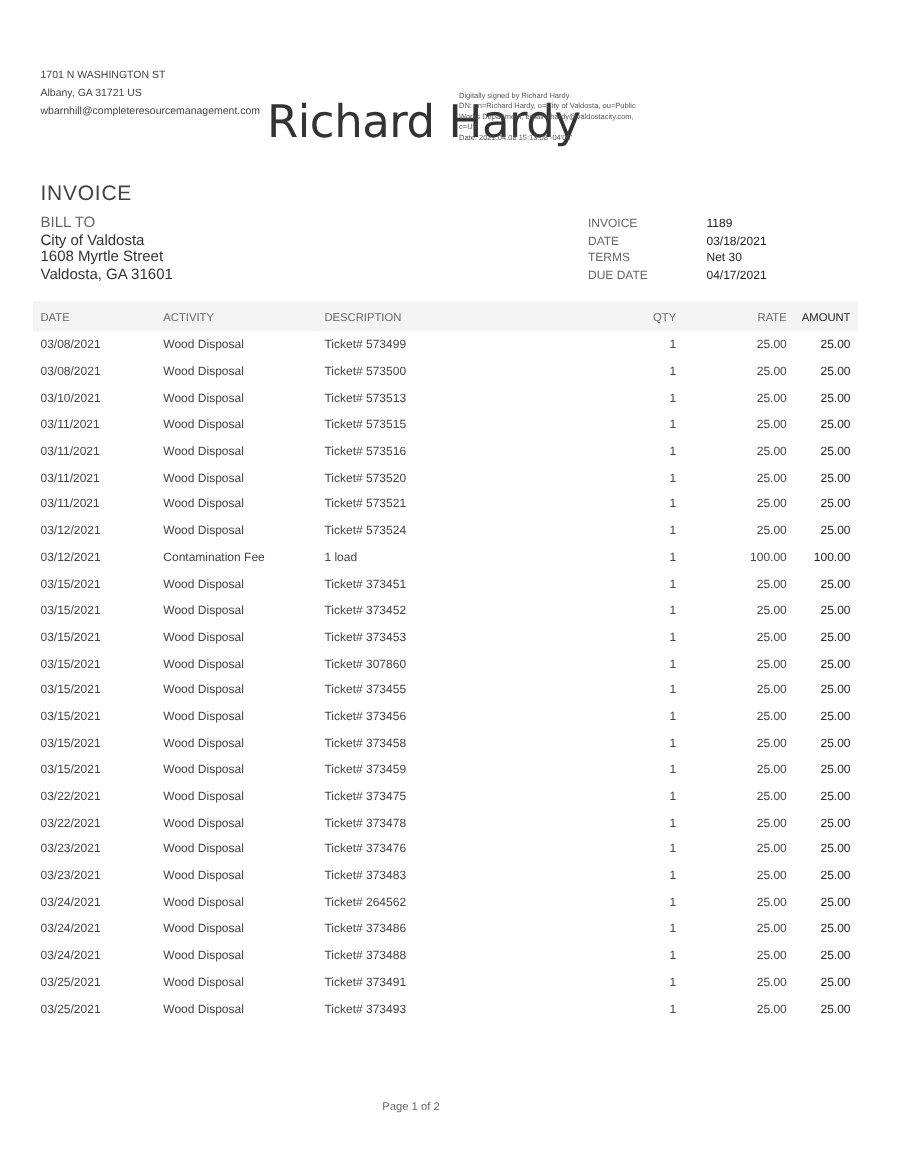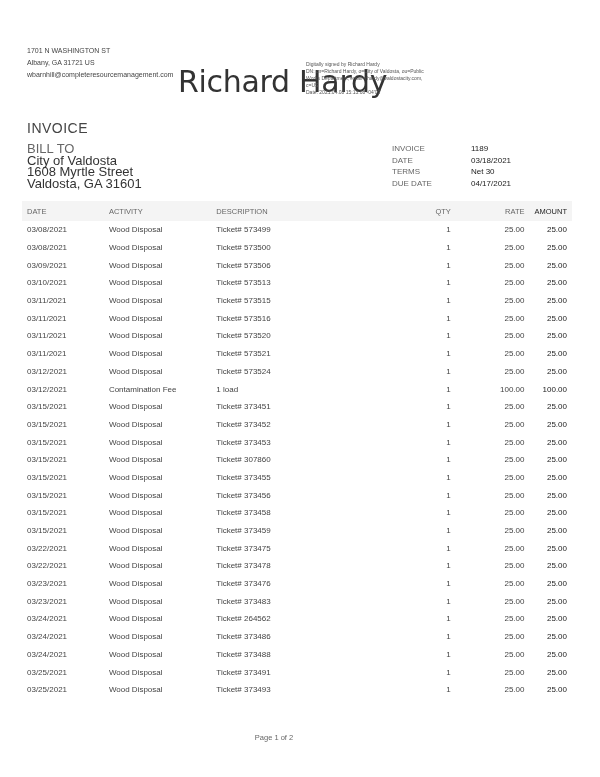--- a/index.html
+++ b/index.html
@@ -5,21 +5,21 @@
   html, body { margin: 0; padding: 0; background: #ffffff; }
   body { width: 600px; height: 777px; position: relative; overflow: hidden;
          font-family: "Liberation Sans", sans-serif; color: #333; }
   .company { position: absolute; left: 27px; top: 45px; }
   .company-name { font-size: 10.5px; font-weight: bold; color: #222; margin-bottom: 5px; }
   .company-line { font-size: 7px; color: #444; line-height: 12px; }
   .sig-name { position: absolute; left: 178px; top: 64px; font-size: 30px; color: #333;
               font-family: "DejaVu Sans", sans-serif; letter-spacing: -0.3px; }
   .sig-details { position: absolute; left: 306px; top: 61px; font-size: 5px; color: #555; line-height: 7px; width: 140px; }
   .inv-title { position: absolute; left: 27px; top: 120px; font-size: 14px; color: #444; letter-spacing: 0.5px; }
-  .billto { position: absolute; left: 27px; top: 143px; font-size: 13px; line-height: 11.5px; }
+  .billto { position: absolute; left: 27px; top: 143px; font-size: 10px; line-height: 11.5px; }
   .billto .lbl { color: #666; }
   .billto .val { color: #333; }
   .meta { position: absolute; left: 392px; top: 143px; font-size: 8px; line-height: 11.5px; }
   .meta-row { display: flex; }
   .meta-row .k { width: 79px; color: #666; }
   .meta-row .v { color: #222; }
   table.items { position: absolute; left: 22px; top: 201px; width: 550px; border-collapse: collapse; font-size: 8px; }
   table.items th { background: #f4f4f4; font-weight: normal; color: #666; height: 20px; text-align: left; padding: 0 5px; font-size: 7.5px; }
   table.items td { height: 17.7px; padding: 0 5px; color: #444; }
   .c-date { width: 73px; }
@@ -98,28 +98,20 @@
       </tr>
       <tr>
         <td class="c-date">03/08/2021</td>
         <td class="c-act">Wood Disposal</td>
         <td class="c-desc">Ticket# 573500</td>
         <td class="c-qty">1</td>
         <td class="c-rate">25.00</td>
         <td class="c-amt">25.00</td>
       </tr>
       <tr>
-        <td class="c-date">03/09/2021</td>
-        <td class="c-act">Wood Disposal</td>
-        <td class="c-desc">Ticket# 573506</td>
-        <td class="c-qty">1</td>
-        <td class="c-rate">25.00</td>
-        <td class="c-amt">25.00</td>
-      </tr>
-      <tr>
         <td class="c-date">03/10/2021</td>
         <td class="c-act">Wood Disposal</td>
         <td class="c-desc">Ticket# 573513</td>
         <td class="c-qty">1</td>
         <td class="c-rate">25.00</td>
         <td class="c-amt">25.00</td>
       </tr>
       <tr>
         <td class="c-date">03/11/2021</td>
         <td class="c-act">Wood Disposal</td>

